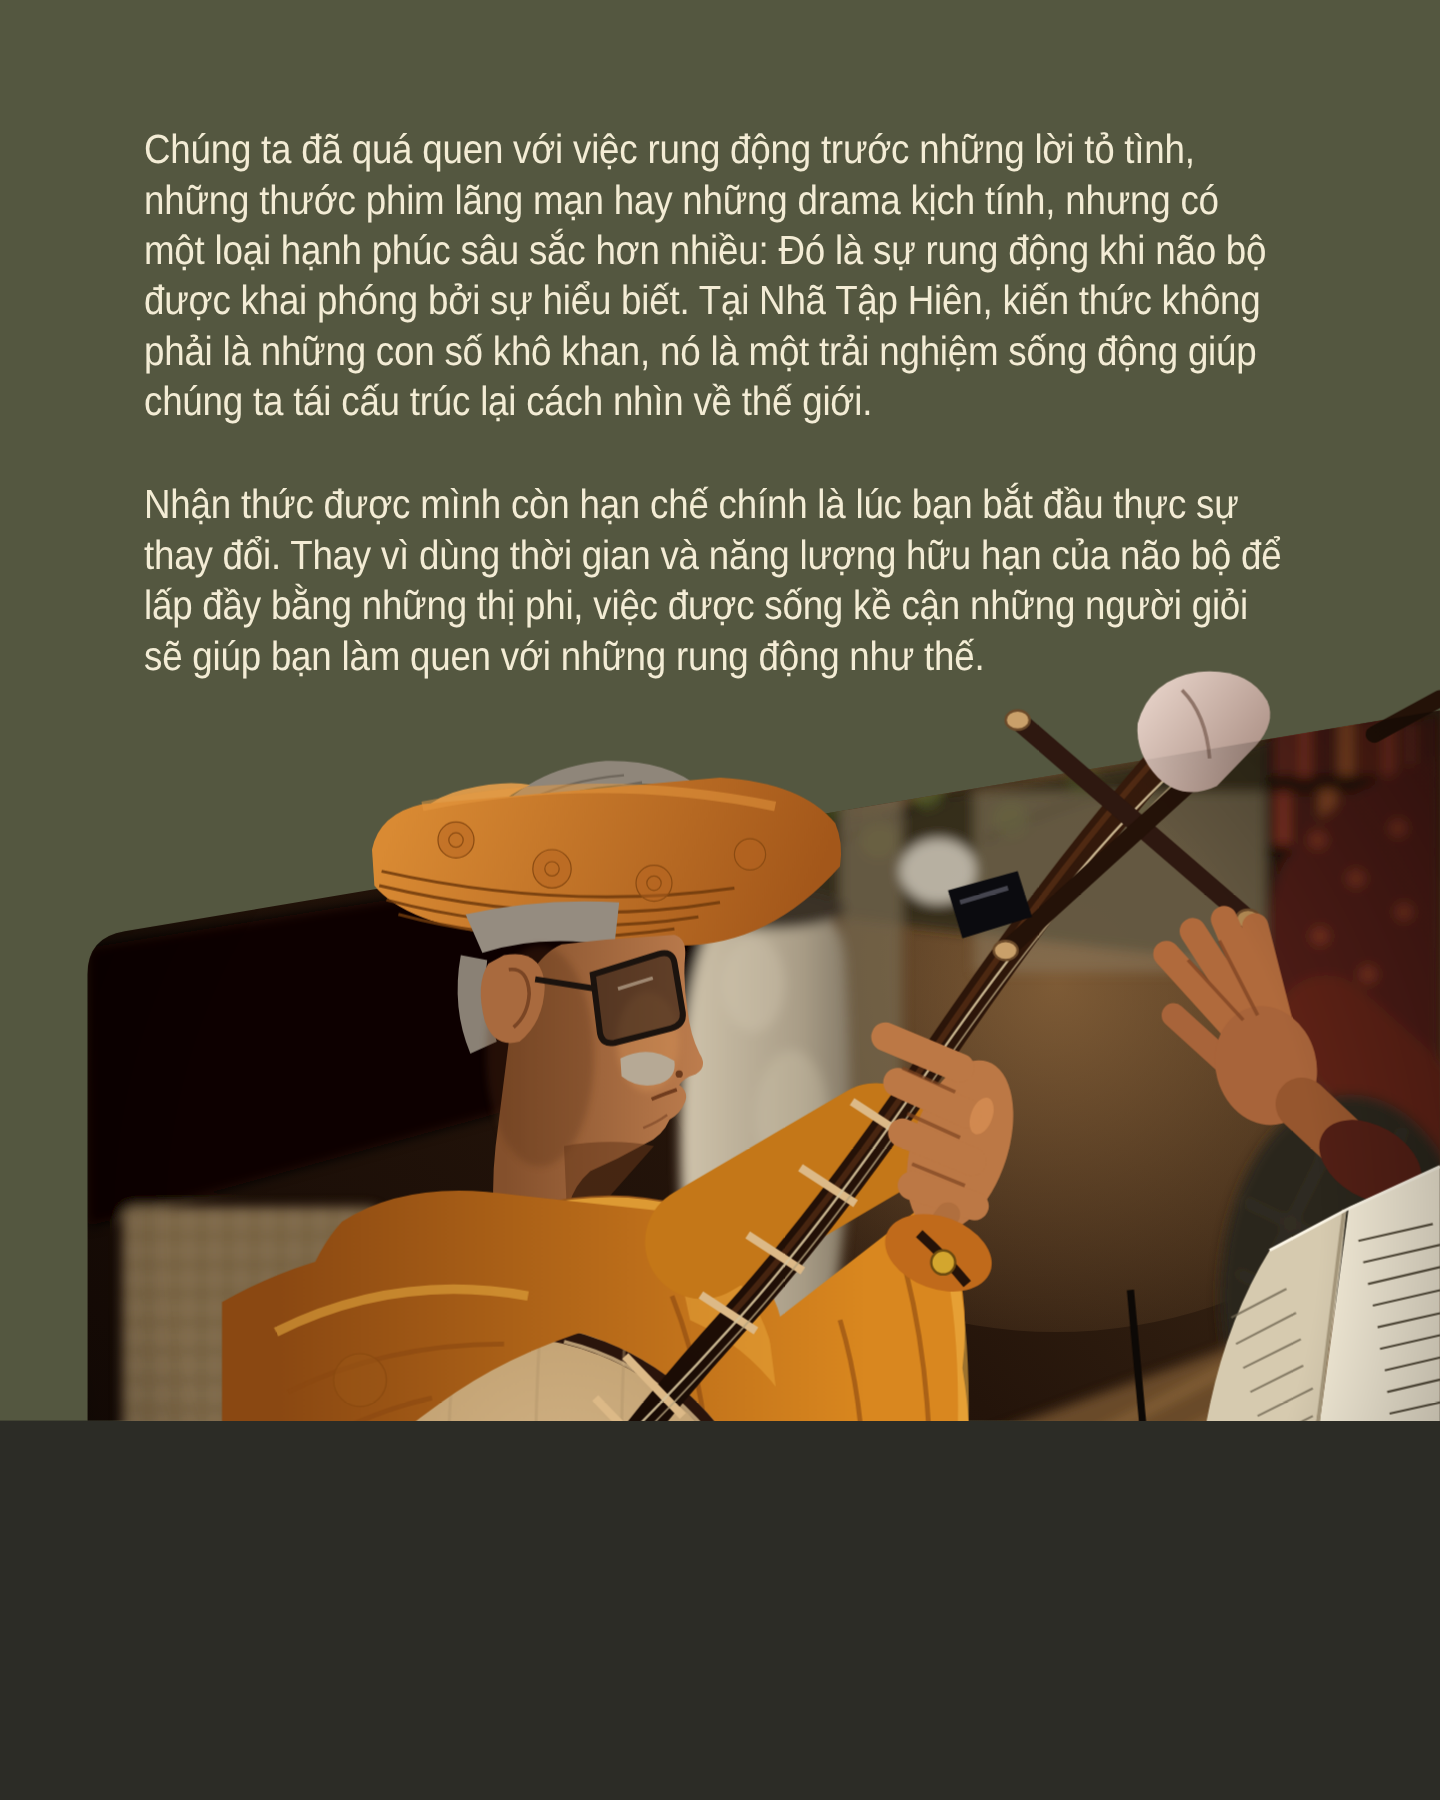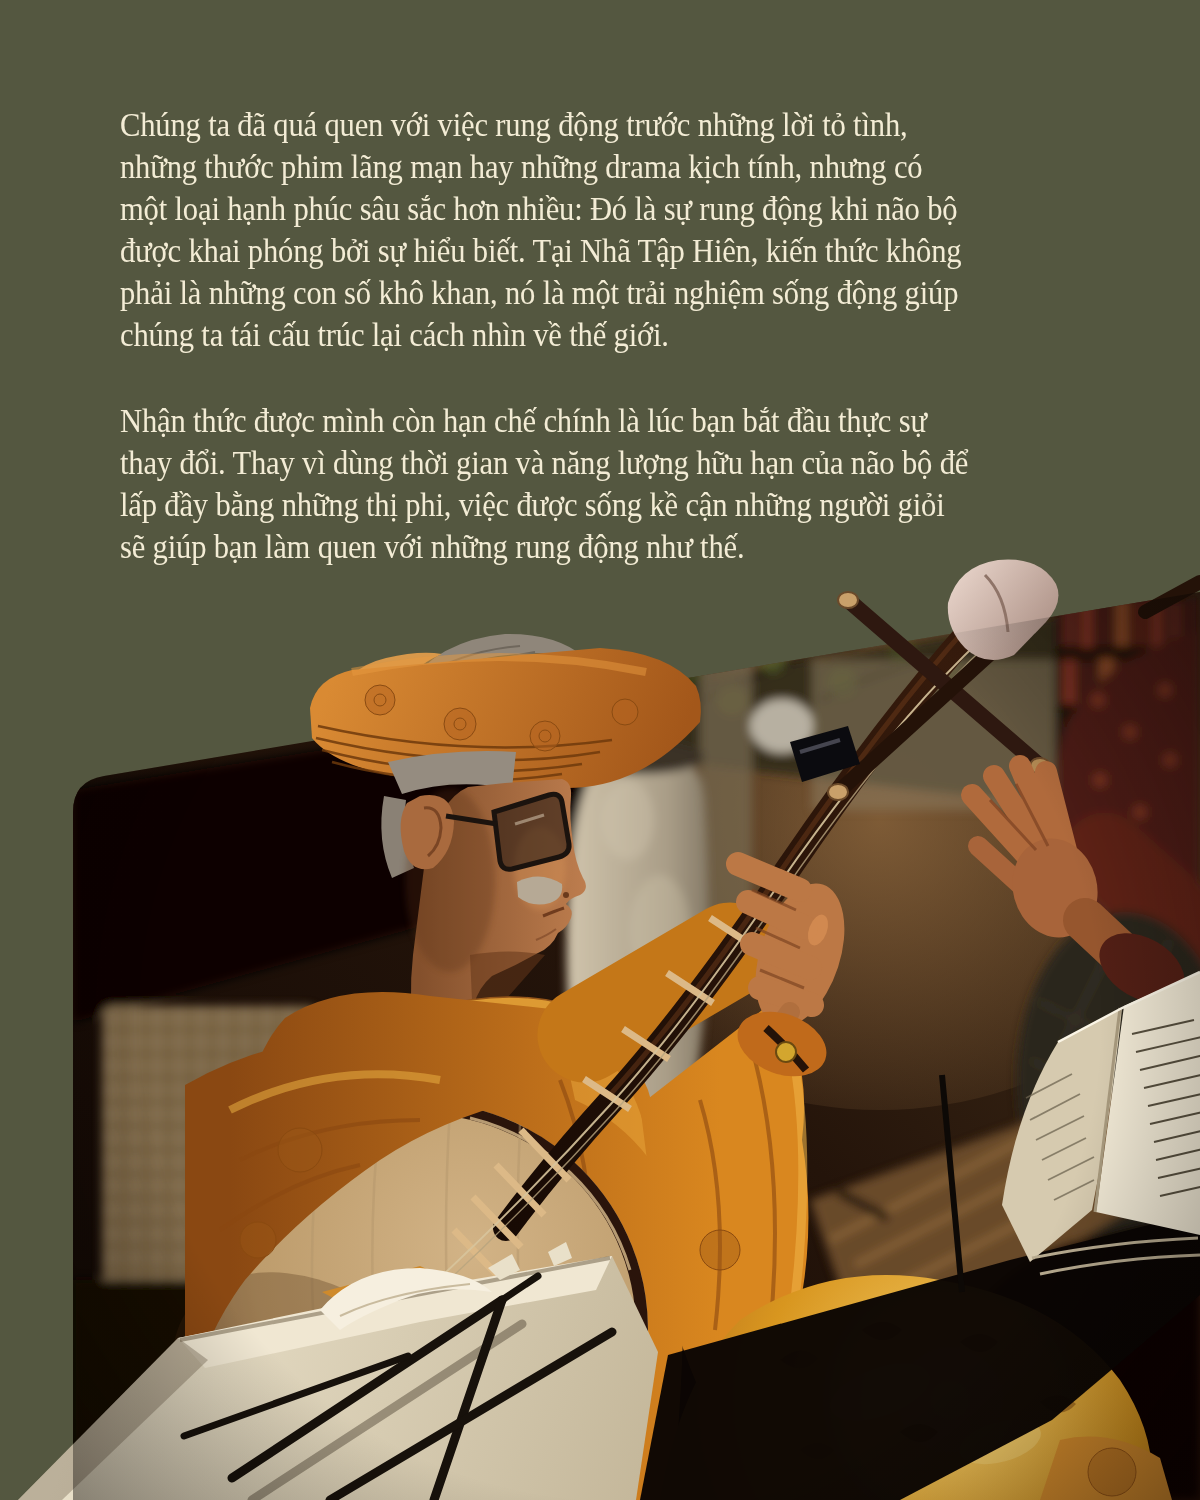--- a/index.html
+++ b/index.html
@@ -1,22 +1,22 @@
 <!DOCTYPE html>
 <html lang="vi" style="--bg: #545740; --fg: #F3ECD5;"><head>
 <meta charset="utf-8">
 <style>
   html,body{margin:0;padding:0;background:#2c2c26;}
   .page{
     position:relative;
-    width:1200px;height:1500px;
+    width:1200px;height:1184px;
     margin:0 auto;
     overflow:hidden;
     background:var(--bg,#545740);
-    font-family:Liberation Serif, serif;
+    font-family:Liberation Sans, sans-serif;
   }
   .photo-svg{position:absolute;left:0;top:0;width:1200px;height:1500px;display:block;}
   .quote{
     position:absolute;left:120px;top:104px;
     color:var(--fg,#F3ECD5);
     font-size:34px;line-height:42px;font-weight:400;letter-spacing:-0.2px;
     transform:scaleX(0.9);transform-origin:left top;
   }
   .quote p{margin:0;}
   .quote p + p{margin-top:44px;}

